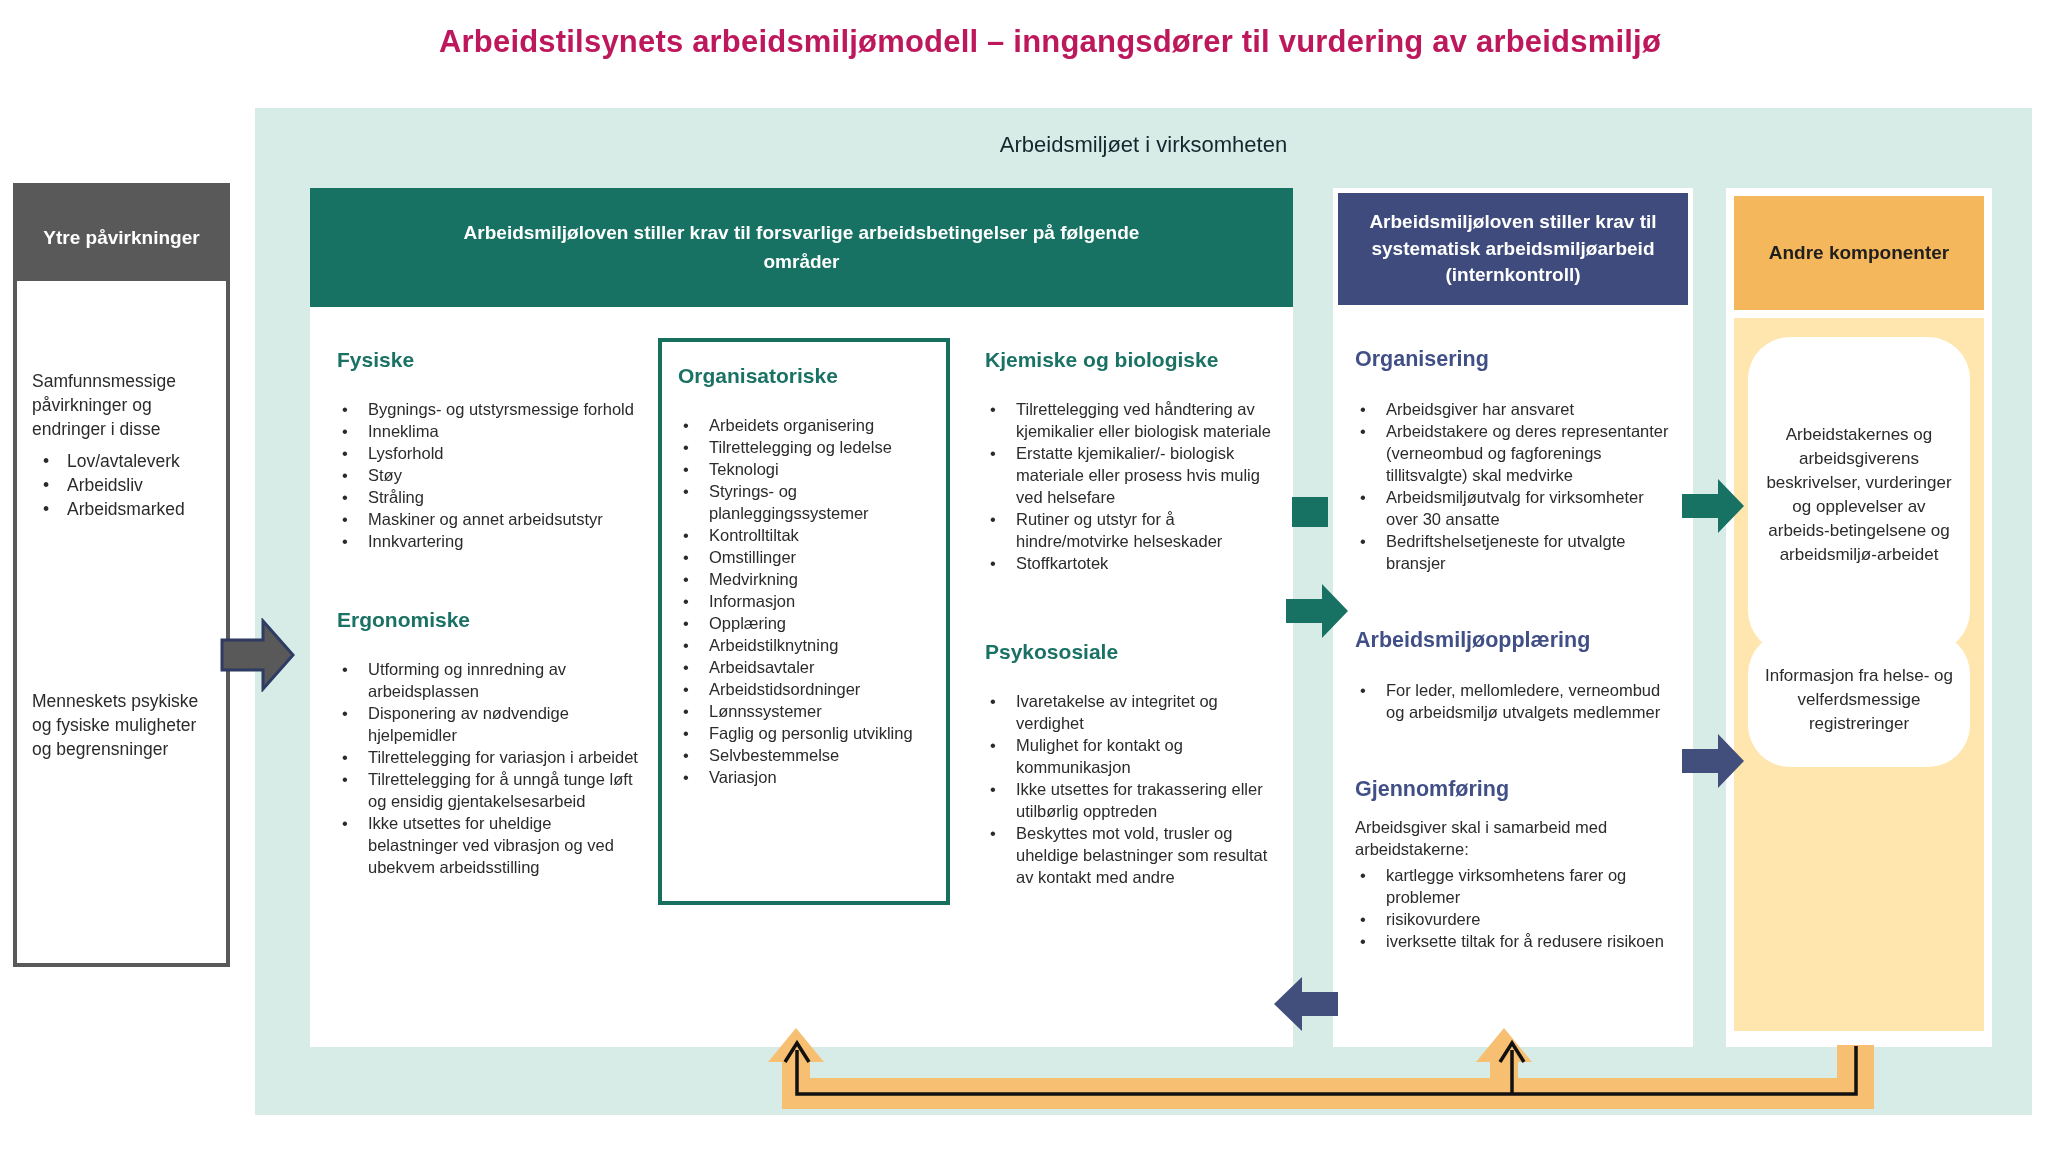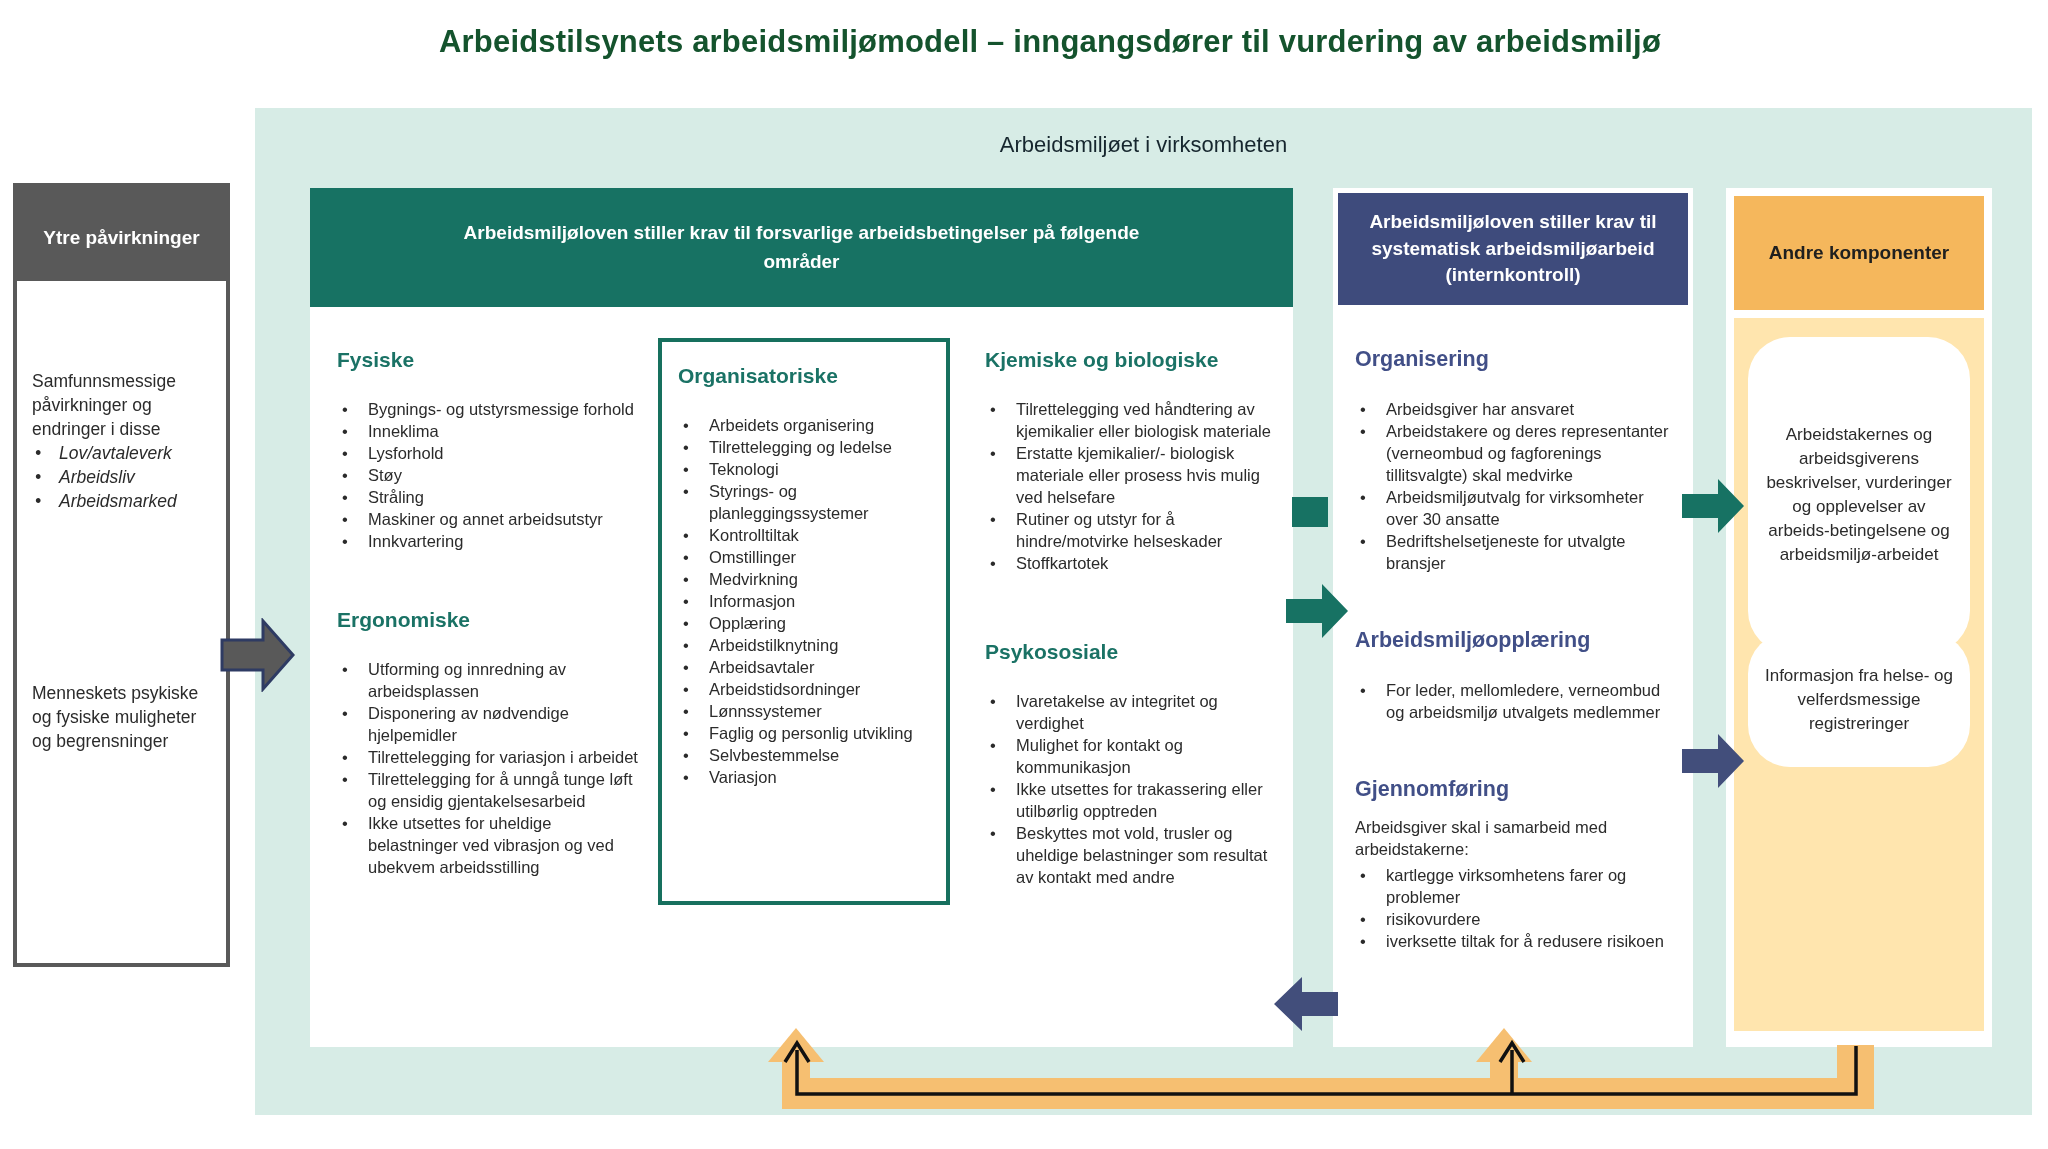--- a/index.html
+++ b/index.html
@@ -3,21 +3,21 @@
 <meta charset="utf-8">
 <style>
   html,body { margin:0; padding:0; }
   body {
     width:2048px; height:1149px; position:relative; background:#ffffff;
     font-family:"Liberation Sans", sans-serif; color:#2b2b2b;
     overflow:hidden;
   }
   .page-title {
     position:absolute; left:200px; top:24px; width:1700px;
-    text-align:center; font-size:31px; font-weight:bold; color:#14532d;
+    text-align:center; font-size:31px; font-weight:bold; color:#be185d;
     letter-spacing:0.2px;
   }
   .container {
     position:absolute; left:255px; top:108px; width:1777px; height:1007px;
     background:#d7ece6;
   }
   .container-label {
     position:absolute; top:108px; left:255px; width:1777px; margin-top:24px;
     text-align:center; font-size:22px; color:#16262e; font-weight:500;
   }
@@ -25,21 +25,21 @@
   .ext-box {
     position:absolute; left:13px; top:183px; width:217px; height:784px;
     background:#ffffff; border:4px solid #595959; box-sizing:border-box;
   }
   .ext-header {
     background:#595959; color:#ffffff; font-weight:bold; font-size:19px;
     text-align:center; line-height:1.35; padding:38px 8px 30px 8px;
   }
   .ext-body { padding:88px 15px 0 15px; font-size:17.5px; line-height:24px; }
   .ext-para2 { margin-top:168px; }
-  .ext-list { list-style:none; margin:0; padding:0;font-style:italic; }
+  .ext-list { list-style:none; margin:8px; padding:0; }
   .ext-list li { position:relative; padding-left:27px; }
   .ext-list li::before { content:"\2022"; position:absolute; left:3px; }
   
   .panel { position:absolute; top:188px; height:859px; background:#ffffff; }
   .panel1 { left:310px; width:983px; }
   .panel2 { left:1333px; width:360px; }
   .panel3 { left:1726px; width:266px; }
   .p1-header {
     height:119px; background:#177263; color:#ffffff; display:flex;
     align-items:center; justify-content:center; text-align:center;

